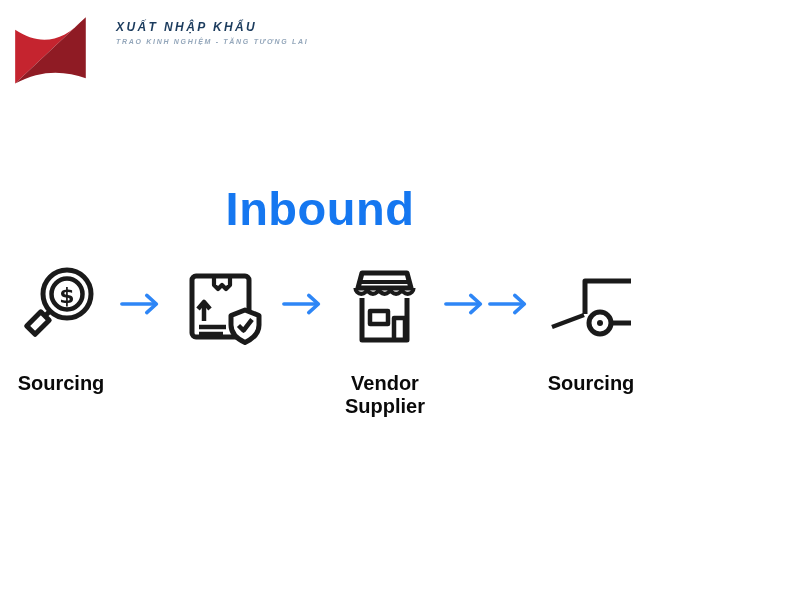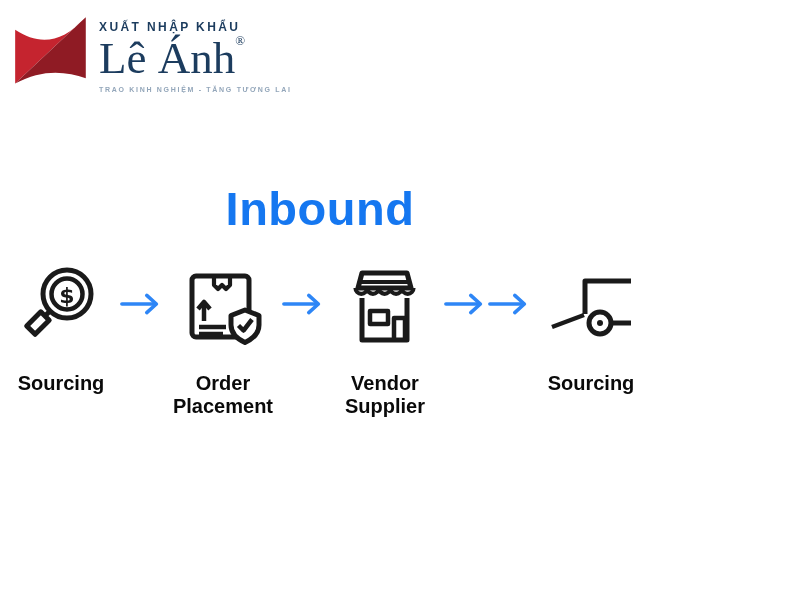--- a/index.html
+++ b/index.html
@@ -16,21 +16,21 @@
   html,body{margin:0;padding:0;}
   body{
     width:800px;height:600px;position:relative;overflow:hidden;
     background:#ffffff;
     font-family:"Liberation Sans", sans-serif;
   }
 
   
   .logo{position:absolute;top:14px;left:12px;display:flex;align-items:flex-start;}
   .logo-mark{width:78px;height:76px;flex:0 0 auto;}
-  .logo-text{margin-left:9px;padding-top:6px;}
+  .logo-text{margin-left:26px;padding-top:6px;font-style:italic;}
   .logo-top{
     font-size:12px;font-weight:bold;letter-spacing:2.4px;
     color:var(--navy);white-space:nowrap;
   }
   .logo-brand{
     font-family:"Liberation Serif", serif;
     font-size:45px;line-height:1.02;color:var(--navy);white-space:nowrap;
   }
   .logo-reg{
     font-family:"Liberation Serif", serif;
@@ -76,21 +76,20 @@
 
 <div class="logo">
   <div class="logo-mark">
     <svg viewBox="0 0 74 72" width="78" height="76" aria-hidden="true">
       <path d="M3,15 C26,30 47,28 70,3 L3,66 Z" fill="#c5242f"></path>
       <path d="M70,3 L3,66 C28,52 51,54 70,61 Z" fill="#8f1b24"></path>
     </svg>
   </div>
   <div class="logo-text">
     <div class="logo-top">XUẤT NHẬP KHẨU</div>
-    <div class="logo-brand"><span>Lê Ánh</span><span class="logo-reg">®</span></div>
     <div class="logo-tagline">TRAO KINH NGHIỆM - TĂNG TƯƠNG LAI</div>
   </div>
 </div>
 
 <div class="title">Inbound</div>
 
 <div class="flow">
 
   <div class="step">
     <div class="icon-wrap">
@@ -118,22 +117,20 @@
         <rect x="13" y="16" width="57" height="61" rx="4"></rect>
         <path d="M35,16 V25 L39,29 L43,25 L47,29 L51,25 V16" stroke-width="4.2"></path>
         <line x1="25" y1="61" x2="25" y2="43" stroke-width="4.5"></line>
         <path d="M19,49 L25,42 L31,49" stroke-width="4.5"></path>
         <line x1="20" y1="67" x2="47" y2="67" stroke-width="4.5"></line>
         <line x1="20" y1="74" x2="44" y2="74" stroke-width="4.5"></line>
         <path d="M66,50 L80,55.5 V65 Q80,76 66,82.5 Q52,76 52,65 V55.5 Z" fill="#ffffff"></path>
         <path d="M59.5,65.5 L64.5,70.5 L73,59.5" stroke-width="4.5" fill="none"></path>
       </svg>
     </div>
-    <div class="step-label">Order
-Placement</div>
   </div>
 
   <div class="flow-arrow">
     <svg viewBox="0 0 46 26" width="46" height="26" fill="none" stroke="#2e86f6" stroke-width="3.8" stroke-linecap="round" stroke-linejoin="round">
       <line x1="2" y1="13" x2="36" y2="13"></line>
       <path d="M28,4 L38,13 L28,22"></path>
     </svg>
   </div>
 
   <div class="step">

